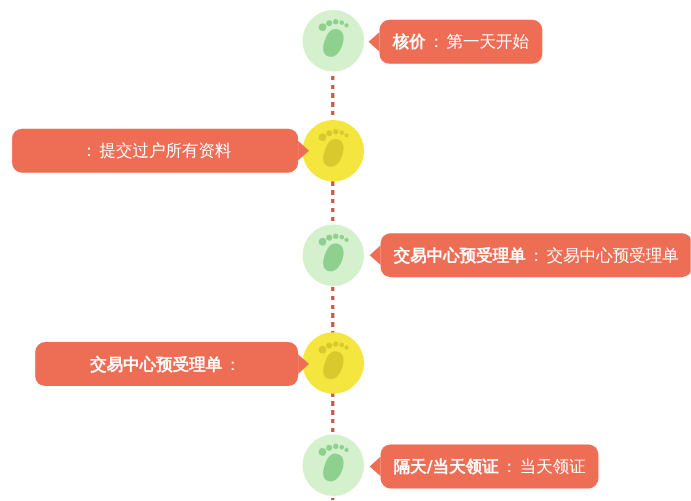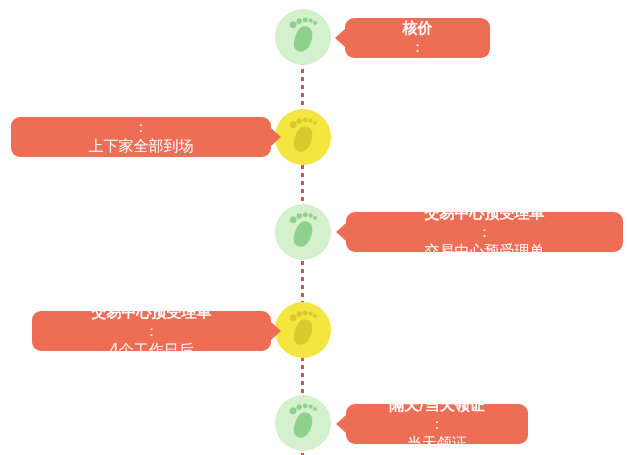--- a/index.html
+++ b/index.html
@@ -20,21 +20,21 @@
   .node.yellow svg path, .node.yellow svg circle { fill:#d9c92c; }
   .node-1 { top:9px; }
   .node-2 { top:109px; }
   .node-3 { top:204px; }
   .node-4 { top:302px; }
   .node-5 { top:395px; }
   .bubble {
     position:absolute; height:40px; z-index:2; box-sizing:border-box;
     background:#ee6e55; border-radius:9px; color:#ffffff;
     display:flex; align-items:center; justify-content:center;
-    padding:0 12px; font-size:15px; white-space:nowrap;flex-direction:column;
+    padding:0 12px; font-size:15px; white-space:nowrap;
   }
   .bubble .strong { font-weight:bold; }
   .bubble .sep { margin:0 2px; }
   .bubble::before {
     content:""; position:absolute; top:50%; transform:translateY(-50%);
     width:0; height:0; border-top:9px solid transparent; border-bottom:9px solid transparent;
   }
   .tail-left::before  { left:-10px;  border-right:10px solid #ee6e55; }
   .tail-right::before { right:-10px; border-left:10px solid #ee6e55; }
   .bubble-1 { left:345px; top:18px;  min-width:145px; }
@@ -58,37 +58,38 @@
           <circle cx="20.5" cy="13.5" r="2.7"></circle>
         <circle cx="26" cy="10.8" r="2.4"></circle>
           <circle cx="31.5" cy="10.2" r="2.1"></circle>
         <circle cx="36.3" cy="11.5" r="1.9"></circle>
       </g>
     </svg>
   </div>
   <div class="bubble tail-left bubble-1">
     <span class="strong">核价</span>
       <span class="sep">：</span>
+      <span>第一天开始</span>
   </div>
 
   <div class="node yellow node-2">
     <svg width="56" height="56" viewBox="0 0 56 56" aria-hidden="true">
       <g transform="rotate(14 28 28)">
         <path d="M28.5 17 C34.5 16.5 37.5 22 37 29.5 C36.5 37 33.5 42.5 28 43 C22.5 43.5 19.8 38.5 20.3 31 C20.8 23.5 22.5 17.5 28.5 17 Z"></path>
         <circle cx="15.5" cy="18.5" r="3.4"></circle>
           <circle cx="20.5" cy="13.5" r="2.7"></circle>
         <circle cx="26" cy="10.8" r="2.4"></circle>
           <circle cx="31.5" cy="10.2" r="2.1"></circle>
         <circle cx="36.3" cy="11.5" r="1.9"></circle>
       </g>
     </svg>
   </div>
   <div class="bubble tail-right bubble-2">
       <span class="sep">：</span>
-      <span>上下家全部到场</span>
+      <span>提交过户所有资料</span>
   </div>
 
   <div class="node green node-3">
     <svg width="56" height="56" viewBox="0 0 56 56" aria-hidden="true">
       <g transform="rotate(14 28 28)">
         <path d="M28.5 17 C34.5 16.5 37.5 22 37 29.5 C36.5 37 33.5 42.5 28 43 C22.5 43.5 19.8 38.5 20.3 31 C20.8 23.5 22.5 17.5 28.5 17 Z"></path>
         <circle cx="15.5" cy="18.5" r="3.4"></circle>
           <circle cx="20.5" cy="13.5" r="2.7"></circle>
         <circle cx="26" cy="10.8" r="2.4"></circle>
           <circle cx="31.5" cy="10.2" r="2.1"></circle>
@@ -110,21 +111,20 @@
           <circle cx="20.5" cy="13.5" r="2.7"></circle>
         <circle cx="26" cy="10.8" r="2.4"></circle>
           <circle cx="31.5" cy="10.2" r="2.1"></circle>
         <circle cx="36.3" cy="11.5" r="1.9"></circle>
       </g>
     </svg>
   </div>
   <div class="bubble tail-right bubble-4">
     <span class="strong">交易中心预受理单</span>
       <span class="sep">：</span>
-      <span>4个工作日后</span>
   </div>
 
   <div class="node green node-5">
     <svg width="56" height="56" viewBox="0 0 56 56" aria-hidden="true">
       <g transform="rotate(14 28 28)">
         <path d="M28.5 17 C34.5 16.5 37.5 22 37 29.5 C36.5 37 33.5 42.5 28 43 C22.5 43.5 19.8 38.5 20.3 31 C20.8 23.5 22.5 17.5 28.5 17 Z"></path>
         <circle cx="15.5" cy="18.5" r="3.4"></circle>
           <circle cx="20.5" cy="13.5" r="2.7"></circle>
         <circle cx="26" cy="10.8" r="2.4"></circle>
           <circle cx="31.5" cy="10.2" r="2.1"></circle>

